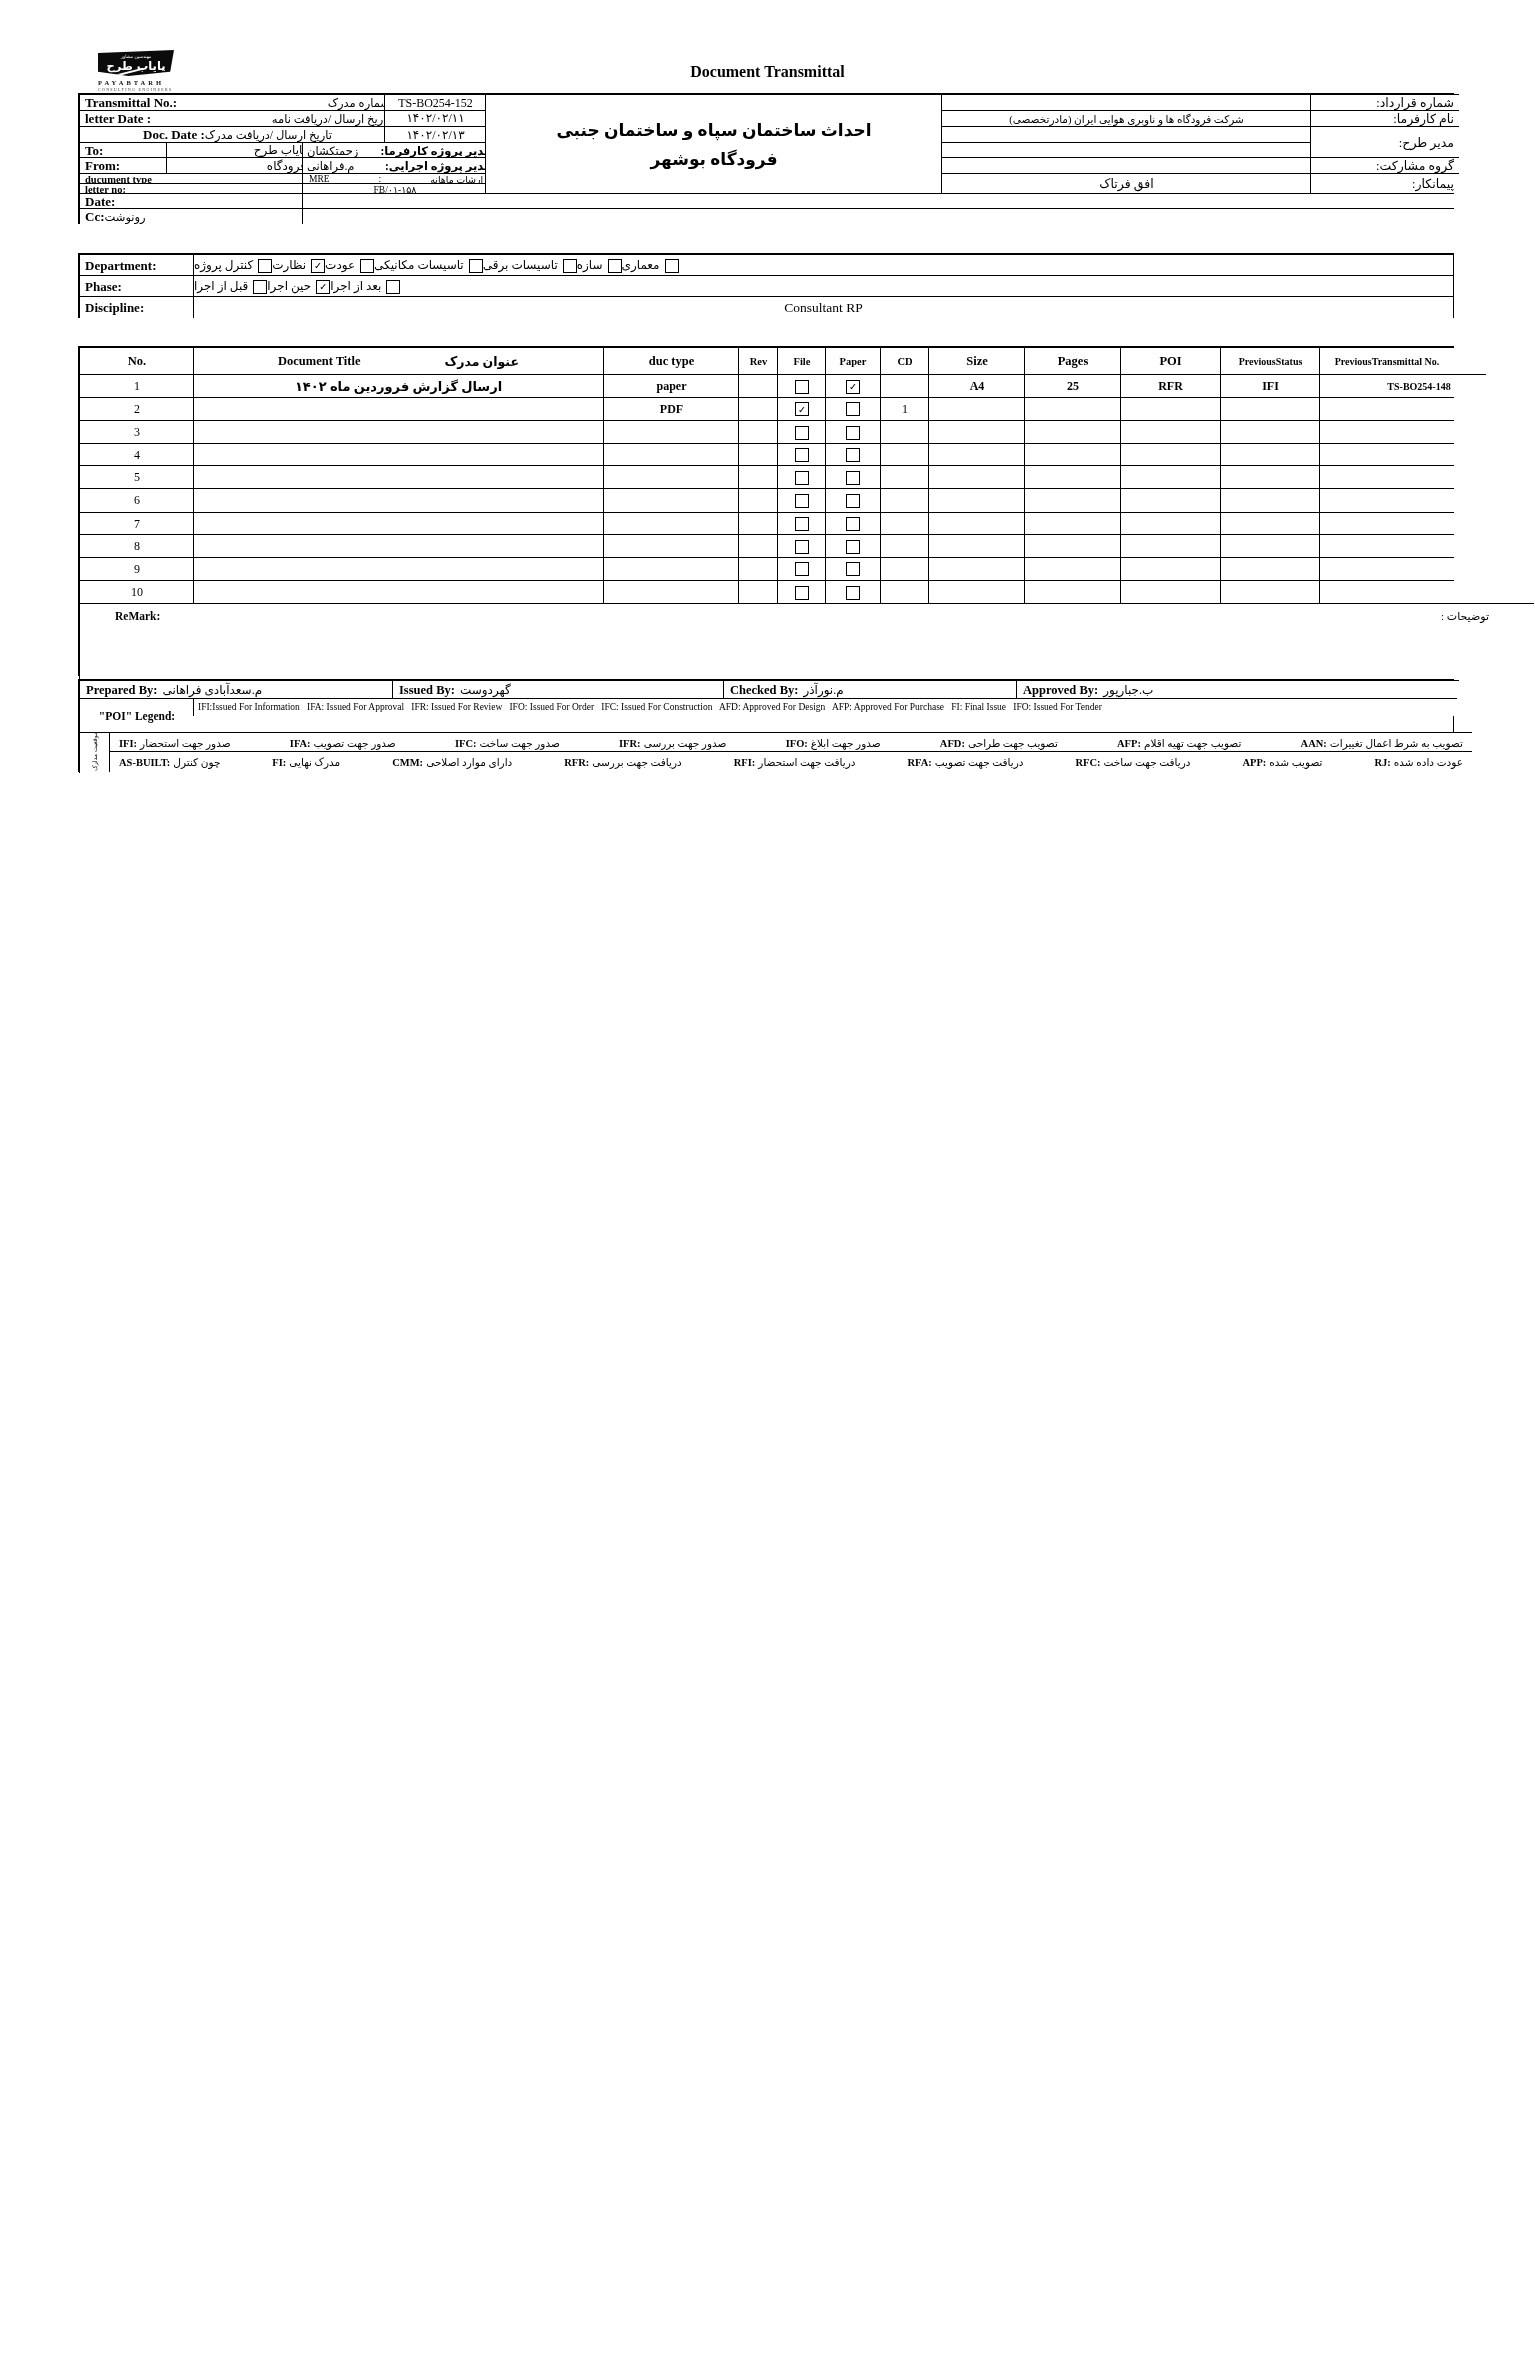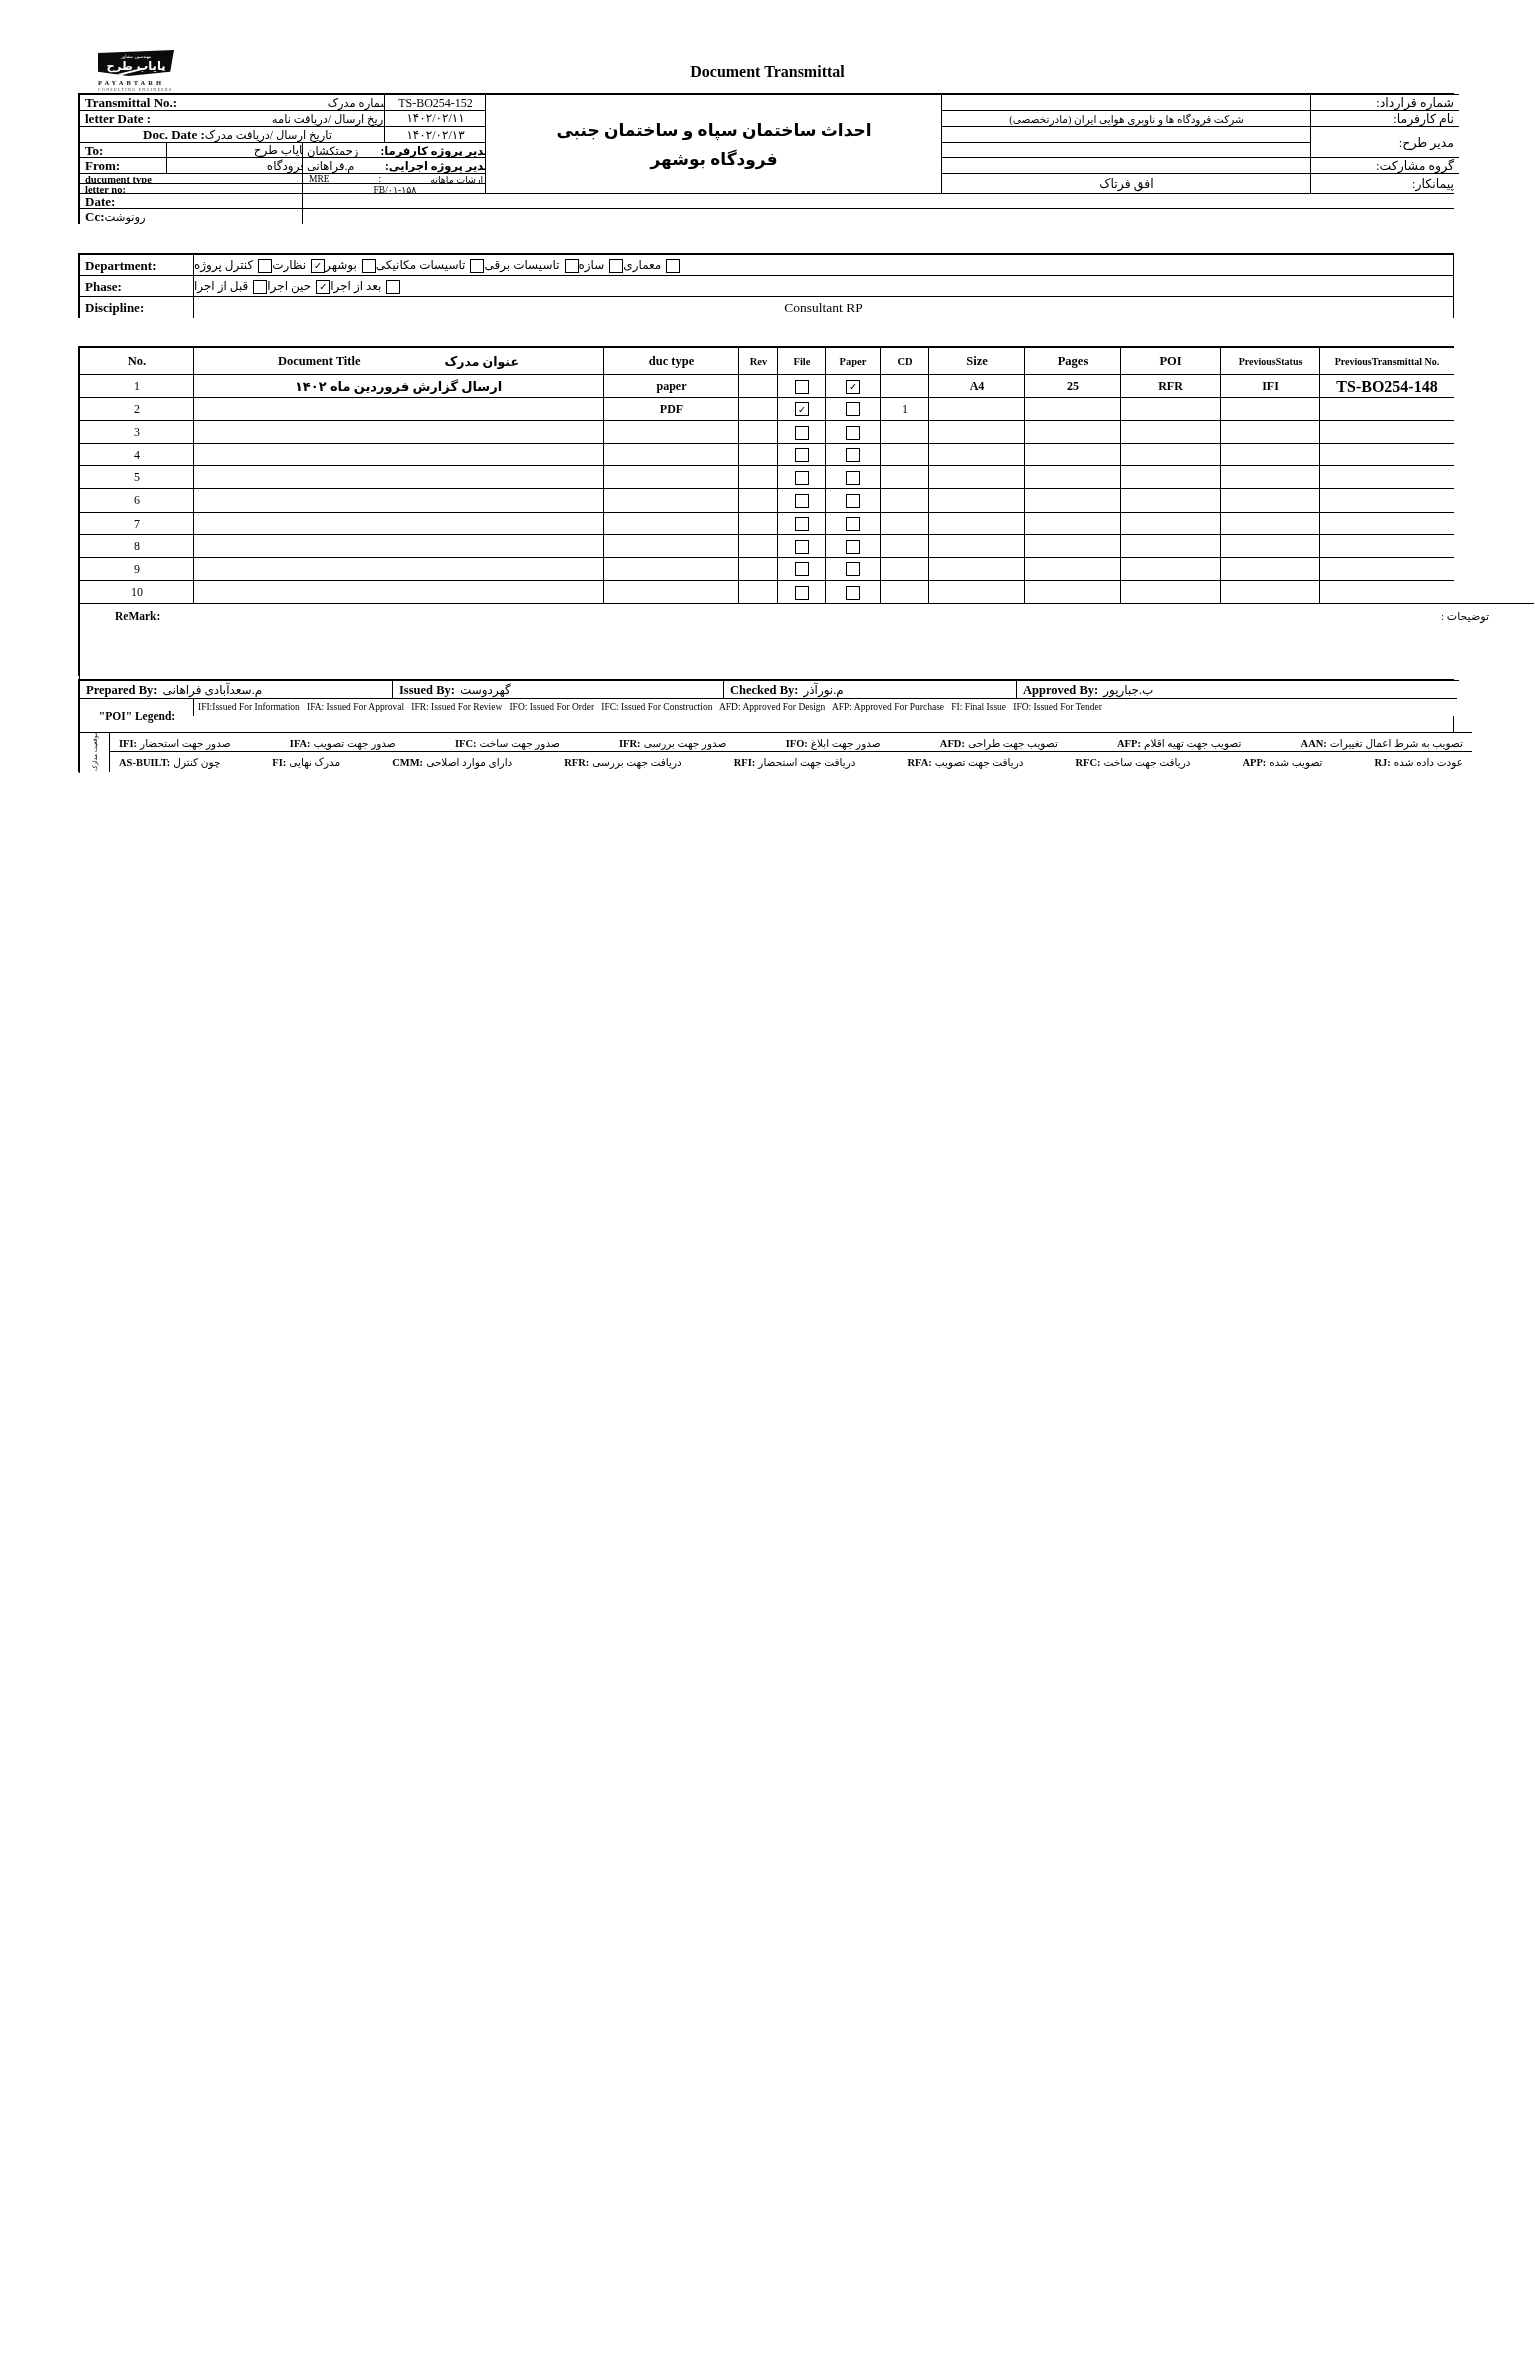--- a/index.html
+++ b/index.html
@@ -150,21 +150,21 @@
     <div class="tc jsa" style="left:114px;top:0;width:1259px;height:21px;">
       <span class="ditem">
         <span class="fa" dir="rtl">کنترل پروژه</span>
         <span class="box"></span>
       </span>
       <span class="ditem">
         <span class="fa" dir="rtl">نظارت</span>
         <span class="box">✓</span>
       </span>
       <span class="ditem">
-        <span class="fa" dir="rtl">بوشهر</span>
+        <span class="fa" dir="rtl">عودت</span>
         <span class="box"></span>
       </span>
       <span class="ditem">
         <span class="fa" dir="rtl">تاسیسات مکانیکی</span>
         <span class="box"></span>
       </span>
       <span class="ditem">
         <span class="fa" dir="rtl">تاسیسات برقی</span>
         <span class="box"></span>
       </span>
@@ -233,21 +233,21 @@
           <span class="box"></span>
         </div>
       <div class="tc c-pa">
           <span class="box">✓</span>
         </div>
       <div class="tc c-cd"></div>
       <div class="tc c-sz b">A4</div>
       <div class="tc c-pg b">25</div>
       <div class="tc c-po b">RFR</div>
       <div class="tc c-ps b">IFI</div>
-      <div class="tc c-pt b" style="font-size:16px;">TS-BO254-148</div>
+      <div class="tc c-pt b" style="font-size:10px;padding-left:32px;">TS-BO254-148</div>
     </div>
 
     <div class="mrow" style="top:50px;height:22.6px;">
       <div class="tc c-no">2</div>
       <div class="tc c-ti b fa" dir="rtl" style="font-size:13px;"></div>
       <div class="tc c-ty b">PDF</div>
       <div class="tc c-rv"></div>
       <div class="tc c-fi">
           <span class="box">✓</span>
         </div>

